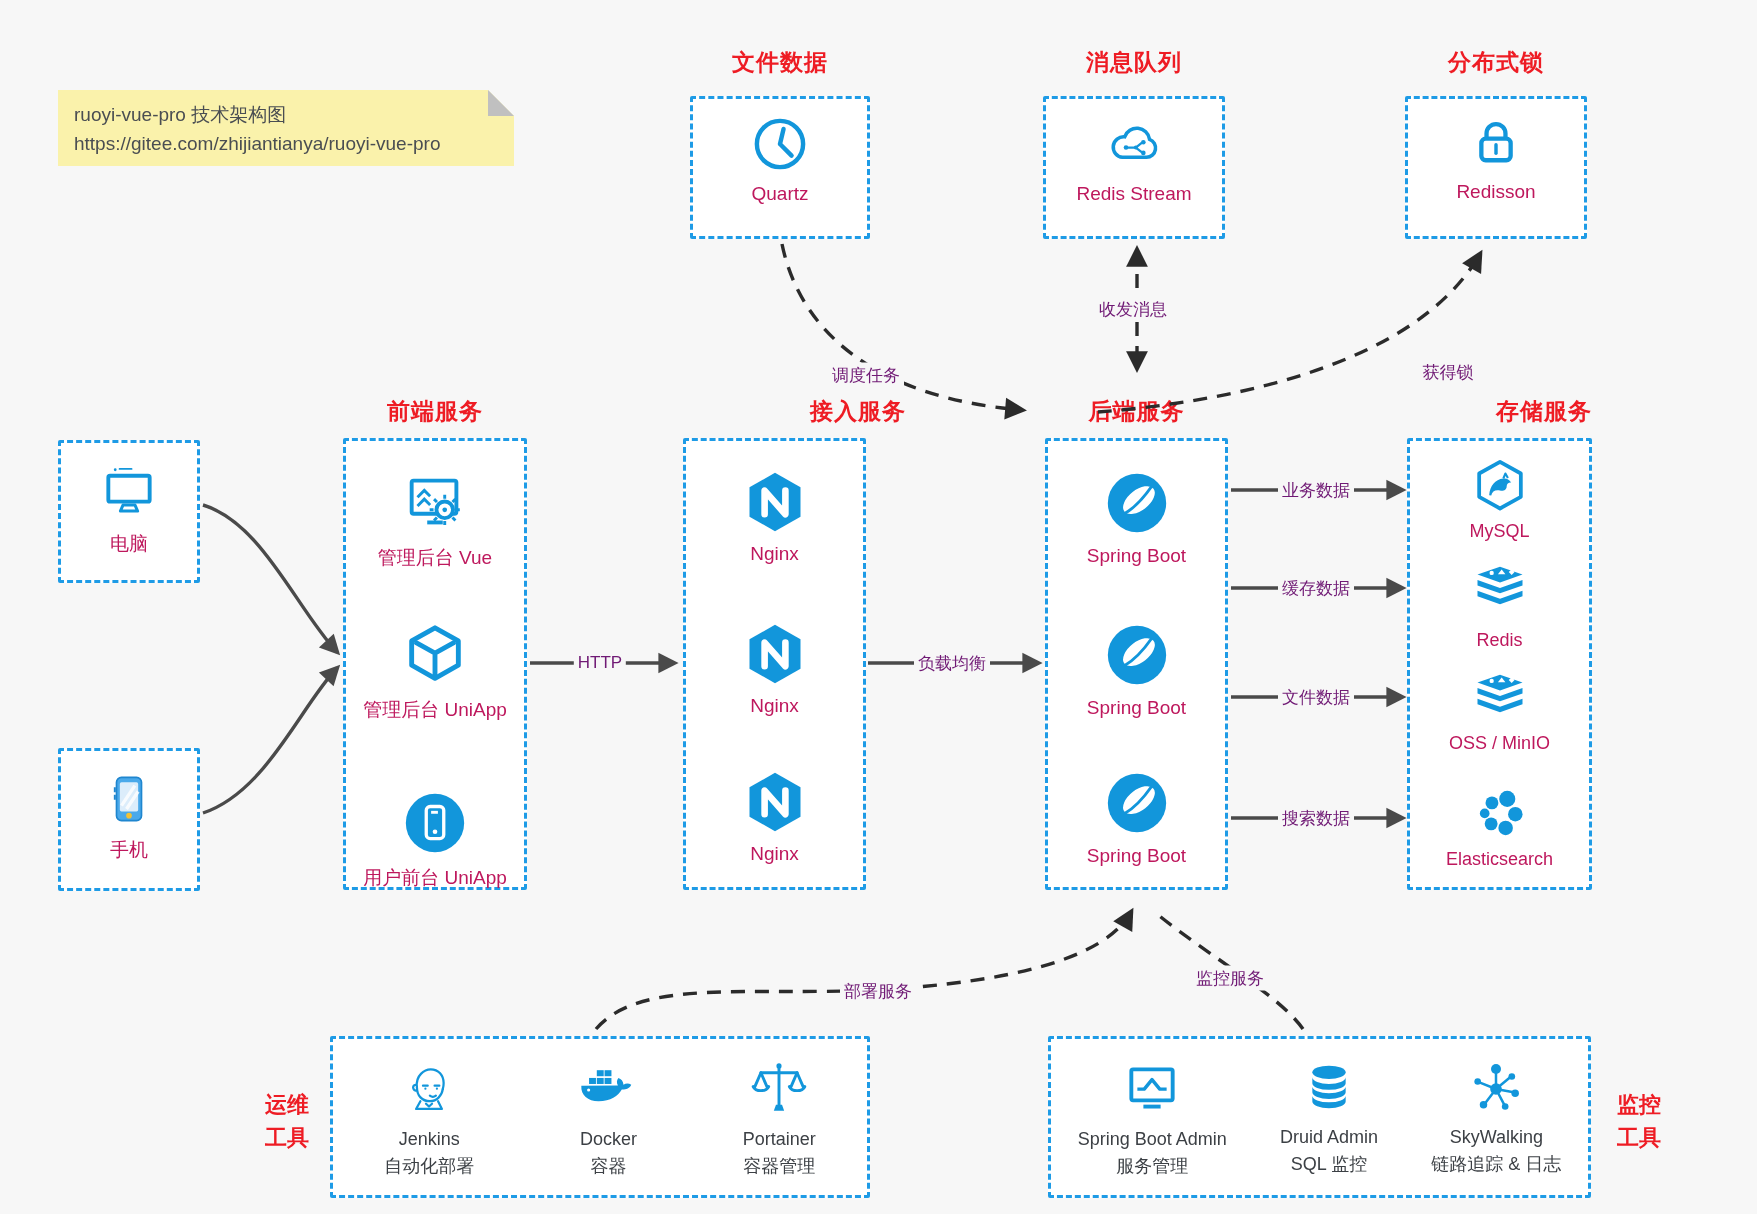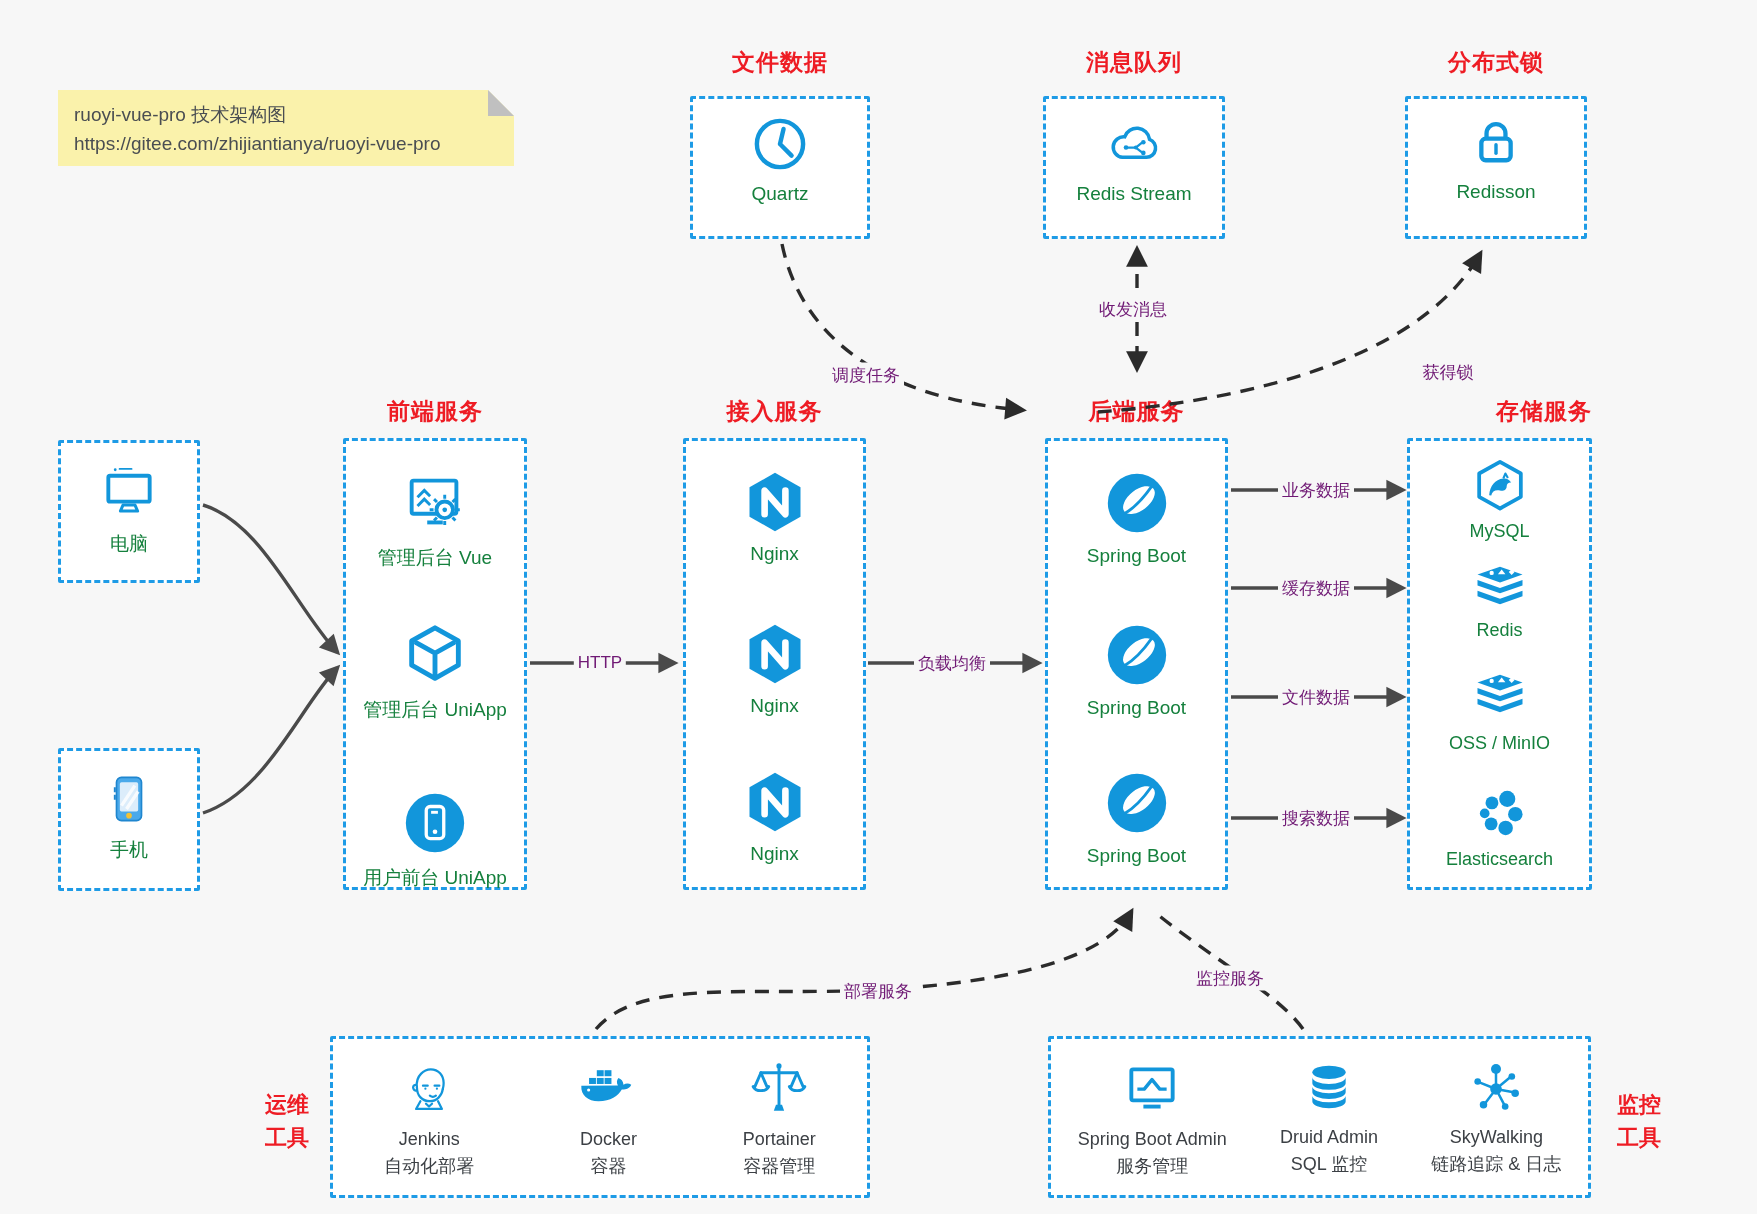--- a/index.html
+++ b/index.html
@@ -2,21 +2,21 @@
 <html><head>
 <meta charset="utf-8">
 <style>
   html,body{margin:0;padding:0;background:#f7f7f7;}
   .diagram{position:relative;width:1757px;height:1214px;background:#f7f7f7;
     font-family:"Liberation Sans","DejaVu Sans",sans-serif;overflow:hidden;}
   .box{position:absolute;border:3px dashed #1e9be6;background:#fff;box-sizing:border-box;z-index:1;border-radius:2px;}
   .gtitle{position:absolute;color:#ee1c24;font-size:23px;font-weight:bold;text-align:center;z-index:4;letter-spacing:1px;white-space:nowrap;}
   .sideTitle{position:absolute;color:#ee1c24;font-size:22px;font-weight:bold;text-align:center;line-height:1.5;z-index:4;white-space:nowrap;}
   .node{position:absolute;display:flex;flex-direction:column;align-items:center;gap:7px;z-index:3;}
-  .nlabel{font-size:19px;color:#15803d;white-space:nowrap;}
+  .nlabel{font-size:19px;color:#be185d;white-space:nowrap;}
   .elabel{position:absolute;transform:translate(-50%,-50%);font-size:17px;color:#701a75;background:#f7f7f7;
     padding:1px 4px;white-space:nowrap;z-index:6;}
   svg.overlay{position:absolute;left:0;top:0;z-index:5;pointer-events:none;}
   .note{position:absolute;left:58px;top:90px;width:456px;height:76px;background:#faf2ab;z-index:2;}
   .note-text{padding:11px 0 0 16px;font-size:19px;color:#4a4e52;line-height:1.5;}
   .cut{position:absolute;top:0;right:0;width:0;height:0;border-top:26px solid #f7f7f7;border-left:26px solid transparent;}
   .fold{position:absolute;top:0;right:0;width:0;height:0;border-bottom:26px solid #c0c0c0;border-right:26px solid transparent;}
   .bbox{display:flex;justify-content:space-around;align-items:flex-start;padding-top:20px;}
   .bitem{display:flex;flex-direction:column;align-items:center;}
   .bname{font-size:18px;color:#3c4045;margin-top:8px;white-space:nowrap;}
@@ -136,21 +136,21 @@
       <svg width="70" height="70" viewBox="0 0 72 72">
           <circle cx="36" cy="36" r="30" fill="#1296db"></circle>
           <rect x="27" y="19" width="18" height="33" rx="4" fill="none" stroke="#fff" stroke-width="3.4"></rect>
           <path d="M32,25 h7" stroke="#fff" stroke-width="3"></path>
           <circle cx="36" cy="45" r="2.4" fill="#fff"></circle>
         </svg>
     </span>
     <span class="nlabel">用户前台 UniApp</span>
   </div>
 
-  <div class="gtitle" style="left:683px;top:396px;width:183px;">接入服务</div>
+  <div class="gtitle" style="left:723px;top:396px;width:183px;text-align:right;">接入服务</div>
   <div class="box" style="left:683px;top:438px;width:183px;height:452px;"></div>
   <div class="node" style="left:683px;top:468px;width:183px;">
     <span class="icon">
       <svg width="68" height="68" viewBox="0 0 72 72">
           <polygon points="36,5 63,20.5 63,51.5 36,67 9,51.5 9,20.5" fill="#1296db"></polygon>
           <path d="M25,49 V24 L47,49 V24" fill="none" stroke="#fff" stroke-width="7" stroke-linejoin="round" stroke-linecap="round"></path>
         </svg>
     </span>
     <span class="nlabel">Nginx</span>
   </div>
@@ -211,21 +211,21 @@
   <div class="node" style="left:1407px;top:456px;width:185px;gap:5px;">
     <span class="icon">
       <svg width="60" height="60" viewBox="0 0 72 72">
           <polygon points="36,7 61,21 61,49 36,63 11,49 11,21" fill="none" stroke="#1296db" stroke-width="4.5" stroke-linejoin="round"></polygon>
           <path d="M23,47 C24,36 30,28 40,27 C44.5,26.5 47.5,28.5 49.5,32 C46.5,31.6 44,33.5 44,36.5 C44,40.5 40,42.5 36,41.5 C30.5,40.2 26.5,42.5 25.5,47.5 Z" fill="#1296db"></path>
           <path d="M40,27 l2.5,-6 l3,5.5" fill="none" stroke="#1296db" stroke-width="2.5" stroke-linejoin="round"></path>
         </svg>
     </span>
     <span class="nlabel" style="font-size:18px;">MySQL</span>
   </div>
-  <div class="node" style="left:1407px;top:560px;width:185px;gap:0;">
+  <div class="node" style="left:1407px;top:560px;width:185px;gap:10px;">
     <span class="icon">
       <svg width="60" height="60" viewBox="0 0 72 72">
           <polygon points="36,8 63,17.5 36,27 9,17.5" fill="#1296db"></polygon>
           <circle cx="26" cy="15.5" r="2.6" fill="#fff"></circle>
           <polygon points="38,11.5 42.5,17 33.5,17" fill="#fff"></polygon>
           <polygon points="50,11 53.5,14.5 50,18 46.5,14.5" fill="#fff"></polygon>
           <path d="M9,24 L36,33.5 L63,24 L63,30.5 L36,40 L9,30.5 Z" fill="#1296db"></path>
           <path d="M9,37 L36,46.5 L63,37 L63,43.5 L36,53 L9,43.5 Z" fill="#1296db"></path>
         </svg>
     </span>

